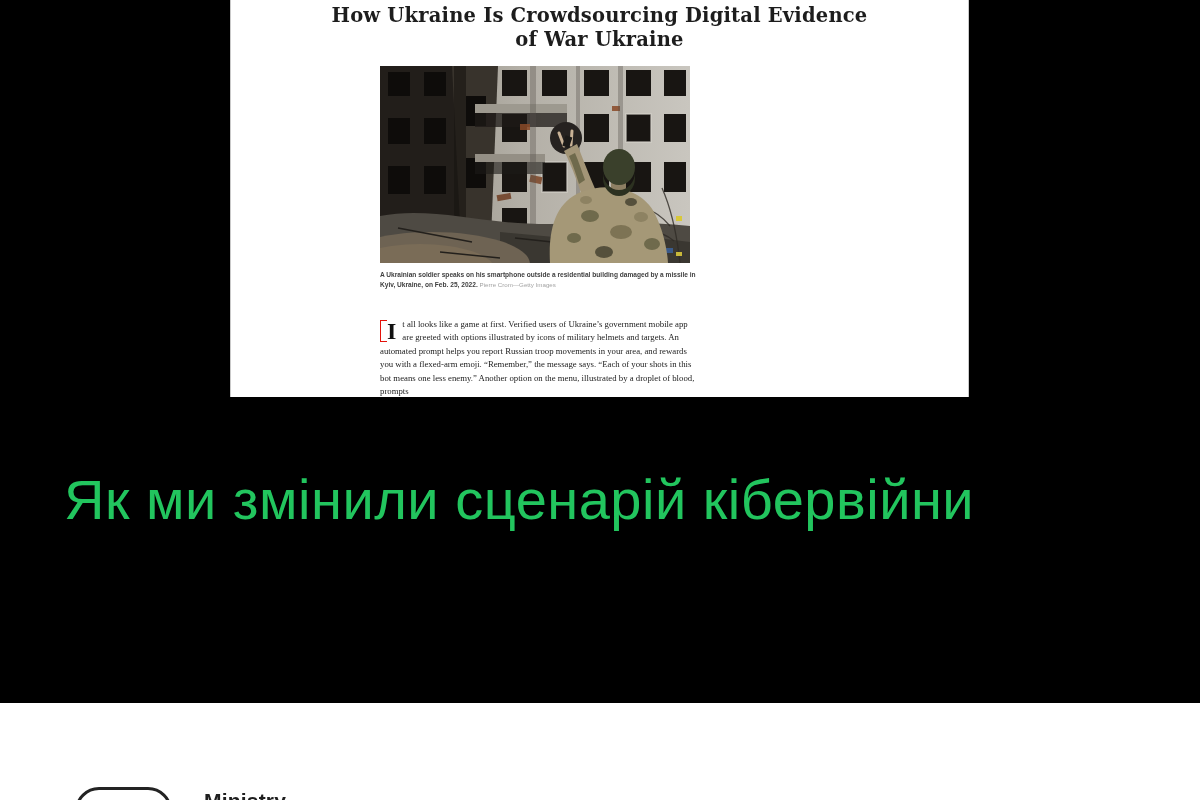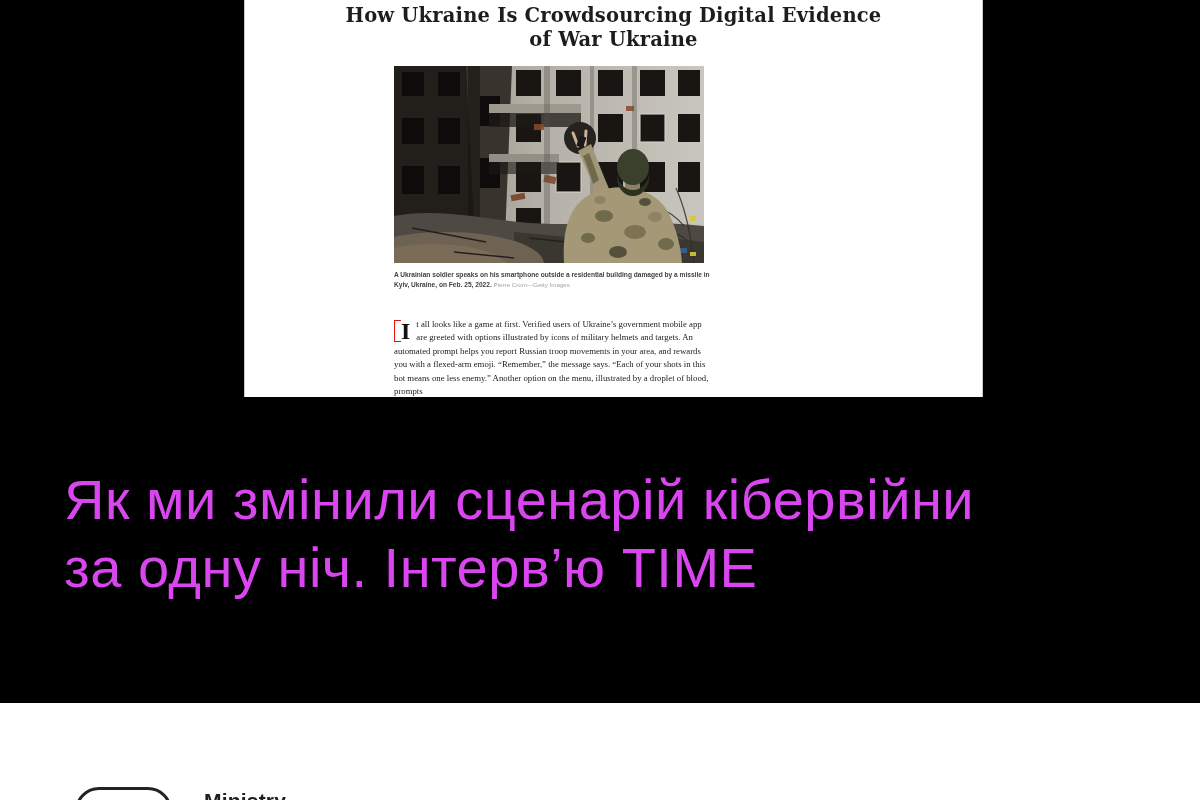--- a/index.html
+++ b/index.html
@@ -1,40 +1,40 @@
 <!DOCTYPE html>
 <html><head>
 <meta charset="utf-8">
 <style>
   html,body{margin:0;padding:0;background:#000;}
   .stage{position:relative;width:1200px;height:800px;background:#000;overflow:hidden;
          font-family:"Liberation Sans",sans-serif;}
 
   
-  .article-embed{position:absolute;left:244px;top:0;width:739px;height:397px;background:#ffffff;
+  .article-embed{position:absolute;left:230px;top:0;width:739px;height:397px;background:#ffffff;
                  border-left:1px solid #c9c9c9;border-right:1px solid #c9c9c9;box-sizing:border-box;}
   .article-title{position:absolute;top:4px;left:0;right:0;margin:0;text-align:center;
                  font-family:"DejaVu Serif","Liberation Serif",serif;font-weight:700;
                  font-size:19.5px;line-height:24px;color:#1d1d1d;letter-spacing:.2px;}
   .article-photo{position:absolute;left:149px;top:66px;width:310px;height:197px;display:block;}
   .article-caption{position:absolute;left:149px;top:270px;width:318px;margin:0;
                    font-family:"Liberation Sans",sans-serif;font-size:6.6px;line-height:9.5px;
                    color:#3f3f3f;font-weight:700;}
   .article-caption .credit{color:#a3a3a3;font-weight:400;font-size:6.2px;}
   .article-body{position:absolute;left:149px;top:318px;width:316px;margin:0;
                 font-family:"Liberation Serif",serif;font-size:8.75px;line-height:13.4px;
                 color:#1c1c1c;text-align:left;}
   .dropcap{float:left;position:relative;font-family:"Liberation Serif",serif;
            font-size:24px;line-height:21px;font-weight:600;color:#111;
            padding:2px 5px 0 7px;margin:1px 1px 0 0;}
   .dropcap::before{content:"";position:absolute;left:0;top:1px;bottom:0;width:6px;
                    border:1.5px solid #e3120b;border-right:none;}
 
   
-  .headline{position:absolute;left:64px;top:466px;color:#d946ef;
+  .headline{position:absolute;left:64px;top:466px;color:#22c55e;
             font-family:"Liberation Sans",sans-serif;font-weight:400;
             font-size:56px;line-height:68px;letter-spacing:.5px;}
 
   
   .footer{position:absolute;left:0;top:703px;width:1200px;height:97px;background:#ffffff;}
   .footer-logo{position:absolute;left:75px;top:84px;width:97px;height:60px;
                border:3px solid #232323;border-radius:24px;box-sizing:border-box;background:#fff;}
   .footer-logo-text{position:absolute;left:204px;top:86px;
                     font-family:"Liberation Sans",sans-serif;font-weight:700;
                     font-size:21px;color:#1f1f1f;letter-spacing:.2px;}
@@ -174,21 +174,20 @@
     </p>
 
     <p class="article-body">
       <span class="dropcap">I</span>
       <span>t all looks like a game at first. Verified users of Ukraine’s government mobile app are greeted with options illustrated by icons of military helmets and targets. An automated prompt helps you report Russian troop movements in your area, and rewards you with a flexed-arm emoji. “Remember,” the message says. “Each of your shots in this bot means one less enemy.” Another option on the menu, illustrated by a droplet of blood, prompts</span>
     </p>
   </section>
 
   <div class="headline">
     <div>Як ми змінили сценарій кібервійни</div>
-    <div>за одну ніч. Інтерв’ю TIME</div>
   </div>
 
   <div class="footer">
     <div class="footer-logo"></div>
     <div class="footer-logo-text">Ministry</div>
   </div>
 
 </div>
 
 </body></html>

